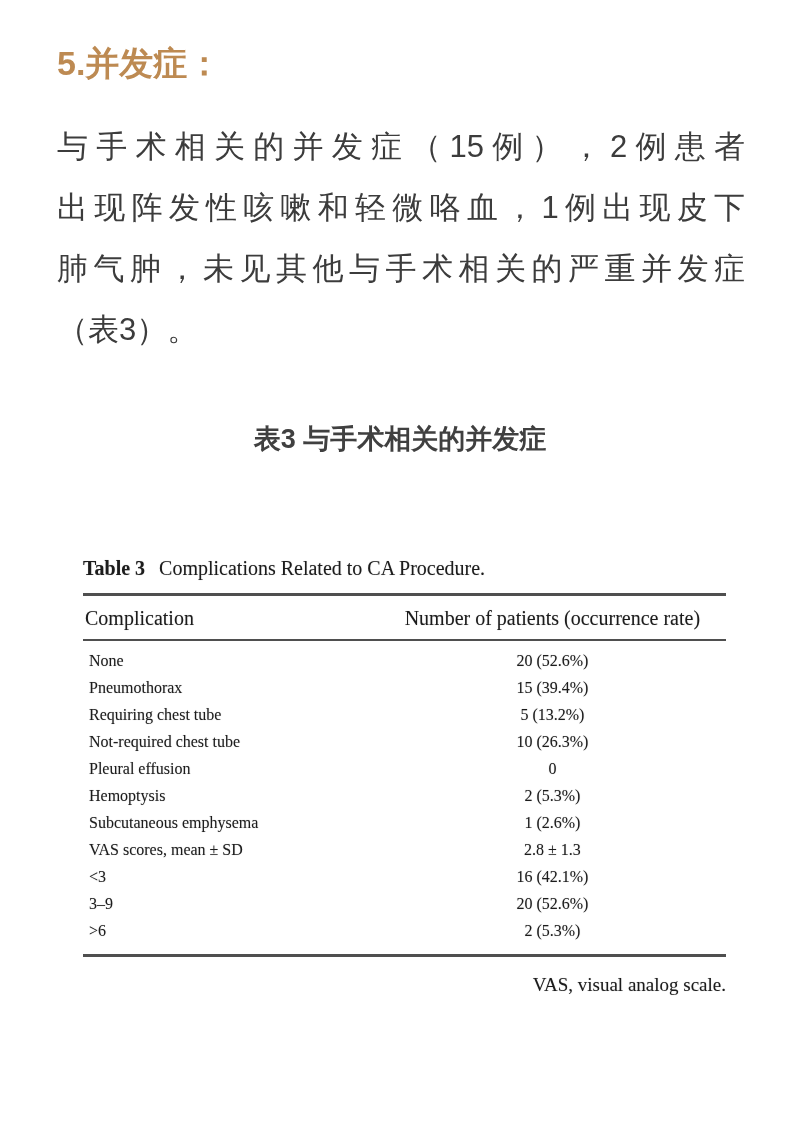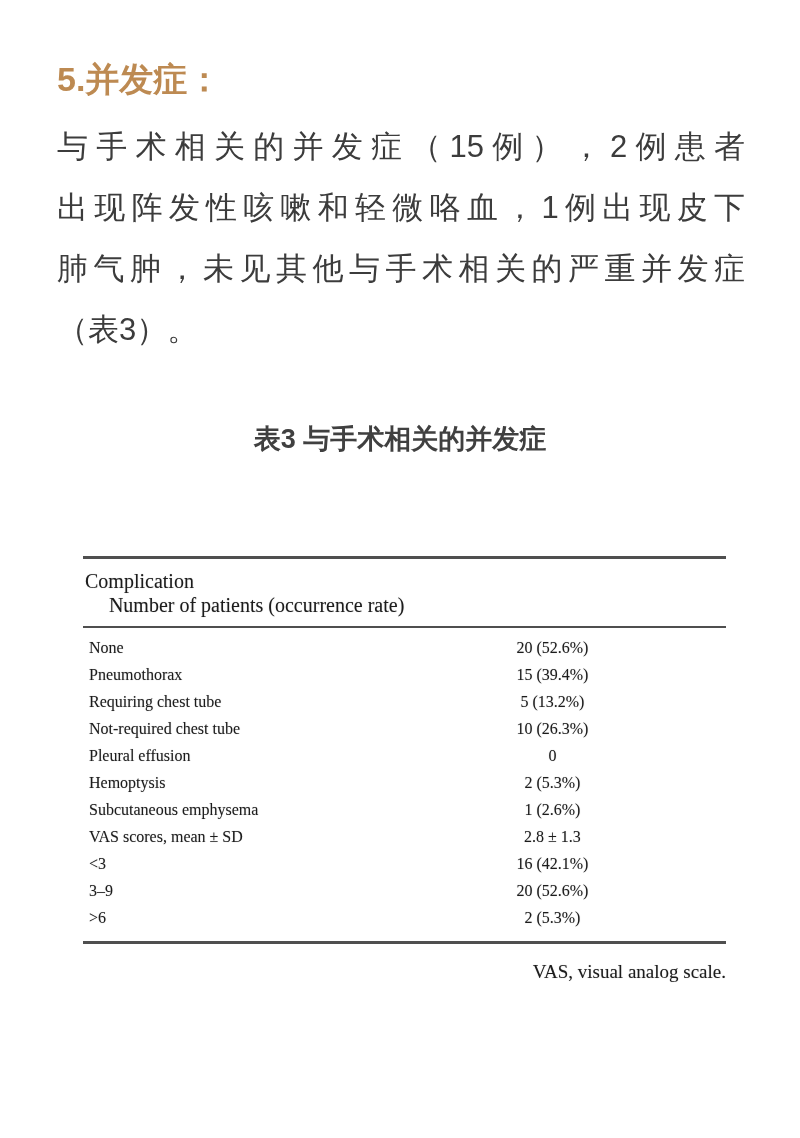--- a/index.html
+++ b/index.html
@@ -5,21 +5,21 @@
   * { margin: 0; padding: 0; box-sizing: border-box; }
   html, body { background: #ffffff; }
   body {
     width: 800px; height: 1138px;
     font-family: "Liberation Sans", "DejaVu Sans", sans-serif;
     position: relative; overflow: hidden;
   }
   .page { position: relative; width: 800px; height: 1138px; background: #ffffff; }
 
   .section-heading {
-    position: absolute; left: 57px; top: 58px;
+    position: absolute; left: 57px; top: 42px;
     font-size: 34px; font-weight: bold; color: #bd8a52;
     line-height: 42px; white-space: nowrap;
   }
 
   .paragraph {
     position: absolute; left: 57px; top: 116px; width: 688px;
     font-size: 31px; color: #3c3c3c;
   }
   .para-line {
     height: 61px; line-height: 61px;
@@ -40,21 +40,21 @@
     color: #1c1c1c;
     text-shadow: 0 0 1px rgba(30,30,30,0.30);
   }
   .t-caption { font-size: 20px; line-height: 24px; margin-bottom: 13px; white-space: nowrap; }
   .t-caption .cap-label { font-weight: bold; }
   .t-caption .cap-text { margin-left: 9px; }
 
   .rule { border: none; border-top: 3px solid #4f4f4f; height: 0; }
   .rule-mid { border-top-width: 2.5px; }
 
-  .t-header { display: flex; padding: 10px 0 9px 0; font-size: 20px; line-height: 24px; flex-direction: column; }
+  .t-header { display: flex; padding: 10px 0 9px 0; font-size: 20px; line-height: 24px; }
   .col1 { width: 46%; padding-left: 2px; }
   .col2 { width: 54%; text-align: center; }
 
   .t-body { padding: 6px 0 10px 0; font-size: 16px; }
   .t-row { display: flex; line-height: 27px; }
   .t-row .col1 { padding-left: 6px; }
 
   .t-footnote { margin-top: 16px; font-size: 19px; line-height: 23px; text-align: right; }
 </style>
 </head>
@@ -68,20 +68,24 @@
     <div class="para-line">与手术相关的并发症（15例），2例患者</div>
     <div class="para-line">出现阵发性咳嗽和轻微咯血，1例出现皮下</div>
     <div class="para-line">肺气肿，未见其他与手术相关的严重并发症</div>
     <div class="para-line last">（表3）。</div>
   </div>
 
   <div class="table-subtitle">表3 与手术相关的并发症</div>
 
   <div class="scan-table">
 
+    <div class="t-caption">
+      <span class="cap-label">Table 3</span>
+      <span class="cap-text">Complications Related to CA Procedure.</span>
+    </div>
 
     <div class="rule"></div>
 
     <div class="t-header">
       <div class="col1">Complication</div>
       <div class="col2">Number of patients (occurrence rate)</div>
     </div>
 
     <div class="rule rule-mid"></div>
 

